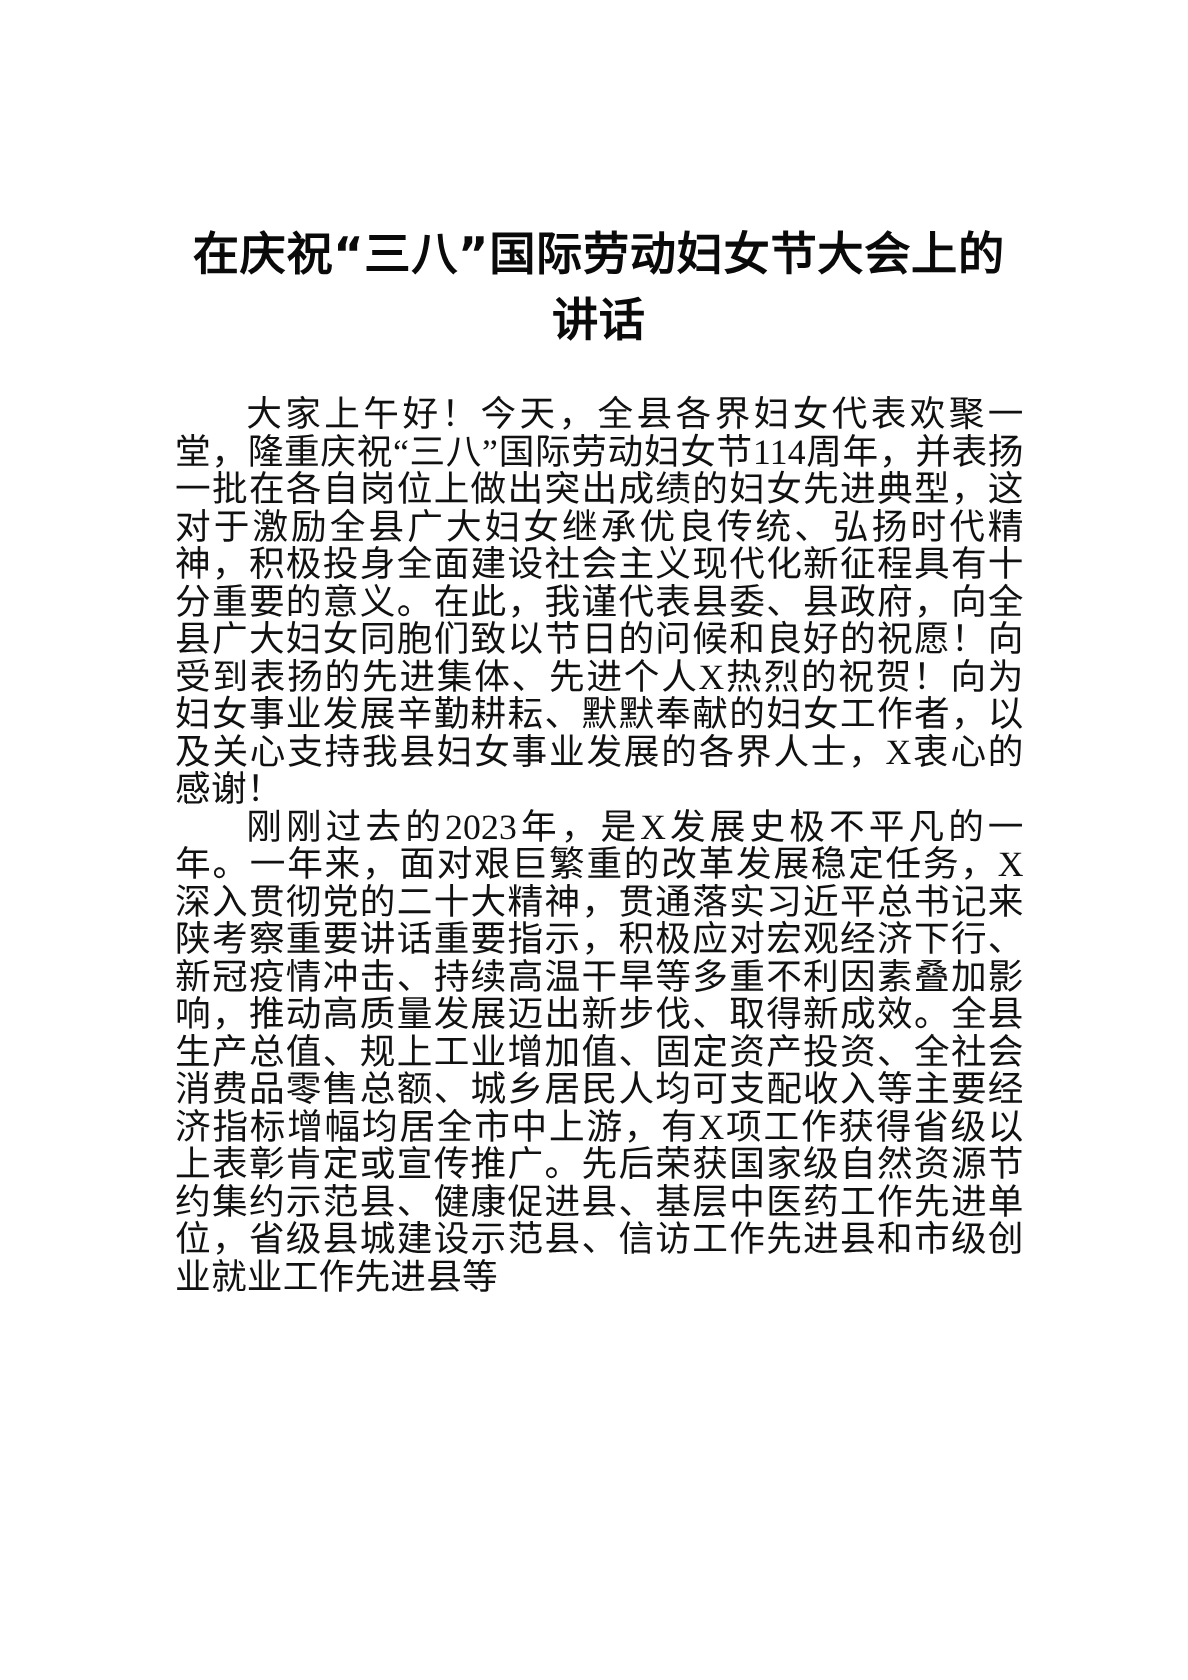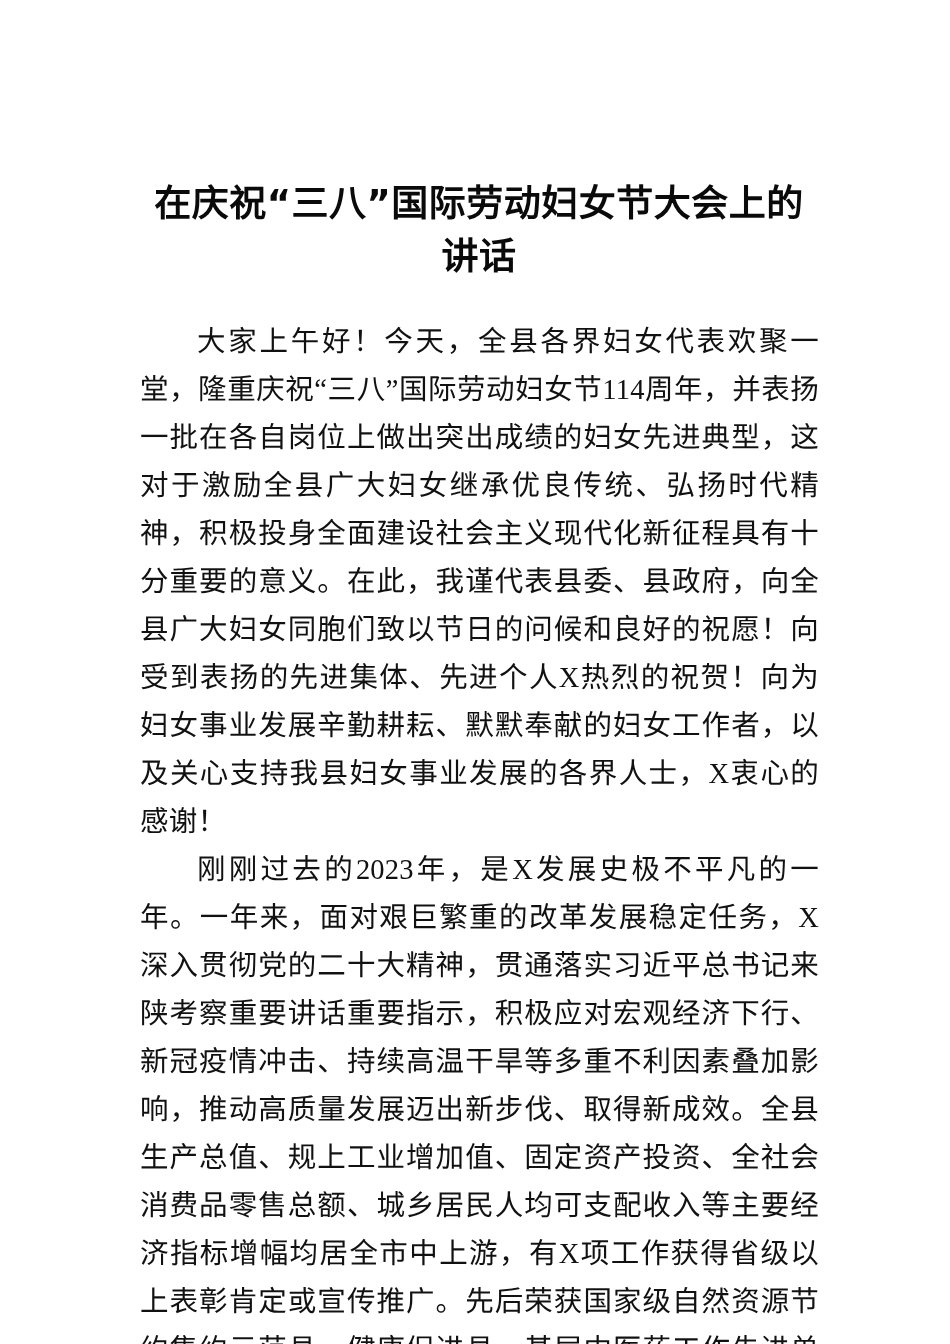--- a/index.html
+++ b/index.html
@@ -46,21 +46,21 @@
     position: absolute;
     left: 140px;
     top: 318px;
     width: 679px;
   }
 
   .para {
     margin: 0;
     font-family: "Liberation Serif", "DejaVu Serif", serif;
     font-size: 28.5px;
-    line-height: 48px;
+    line-height: 30px;
     text-align: justify;
     text-justify: inter-ideograph;
     text-indent: 57px;
     color: #111111;
     letter-spacing: 0.2px;
     word-break: break-all;
     -webkit-text-stroke: 0.01px transparent;
   }
 
   .para + .para {

